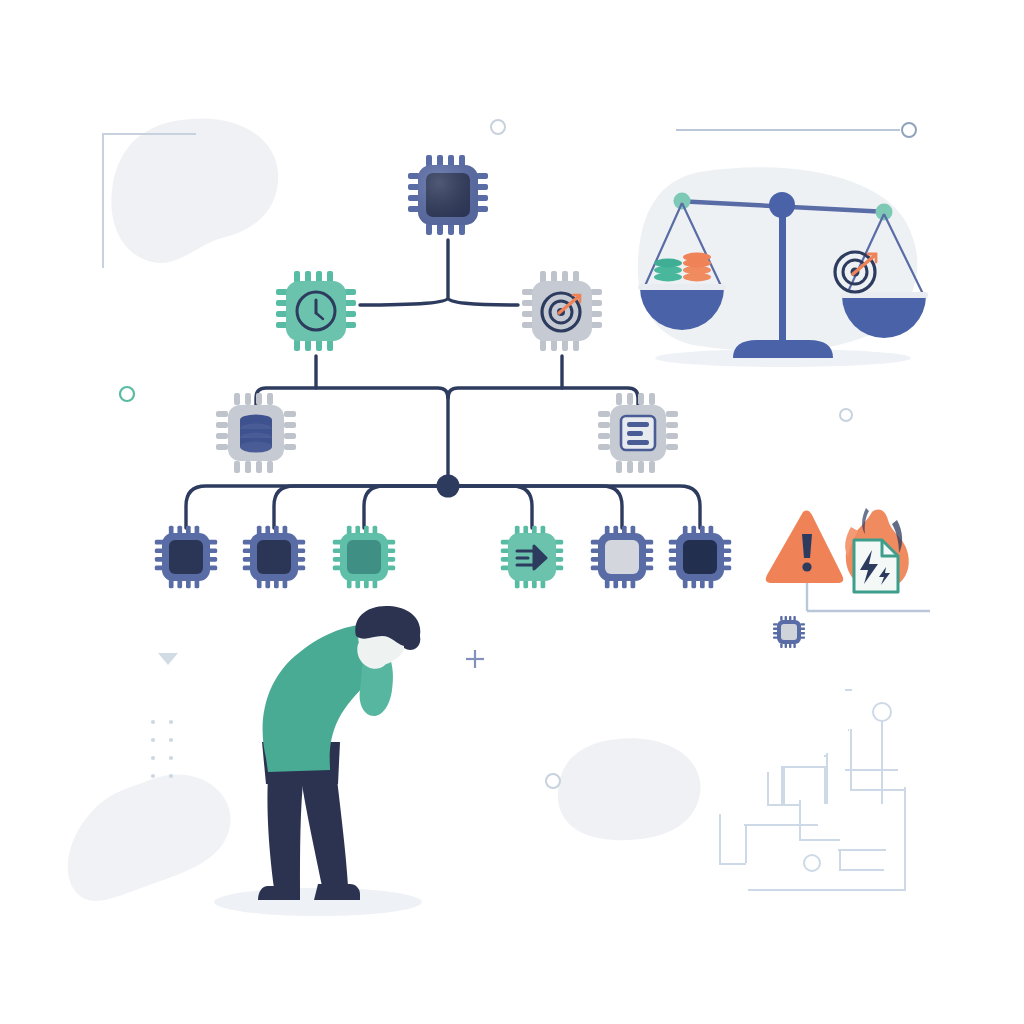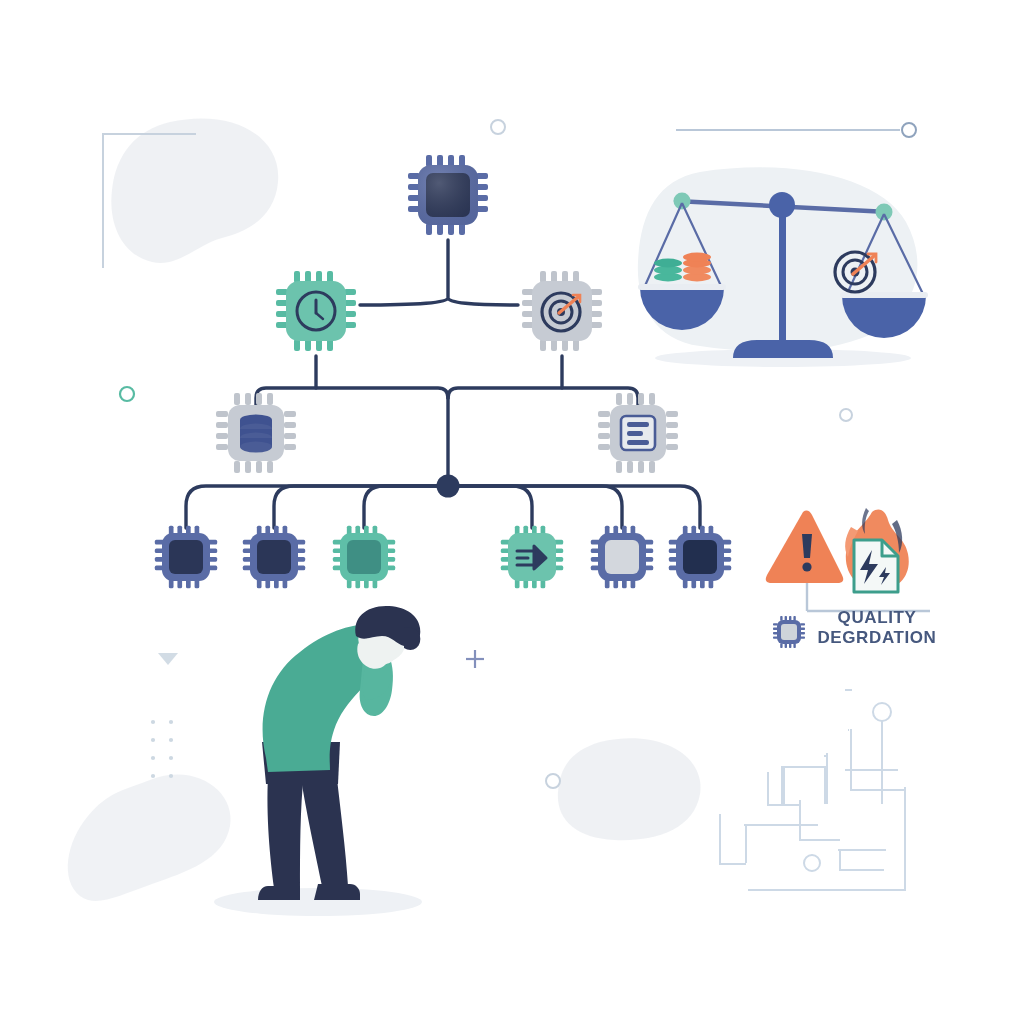--- a/index.html
+++ b/index.html
@@ -363,16 +363,14 @@
              C422,640 414,648 404,646 C396,644 392,636 382,636
              C372,636 364,642 356,636 Z" fill="#2b3350"></path>
     <path d="M404,628 C414,626 422,632 420,642 C418,650 410,652 404,648 Z" fill="#2b3350"></path>
 
     <path d="M358,644 C366,636 382,636 388,644 C394,652 390,664 380,668
              C368,672 354,660 358,644 Z" fill="#eef2f1"></path>
   </g>
 
 </svg>
 
-<div id="quality-degradation-label" class="lbl">QUALITY
-DEGRDATION</div>
 
 </div>
 
 </body></html>

